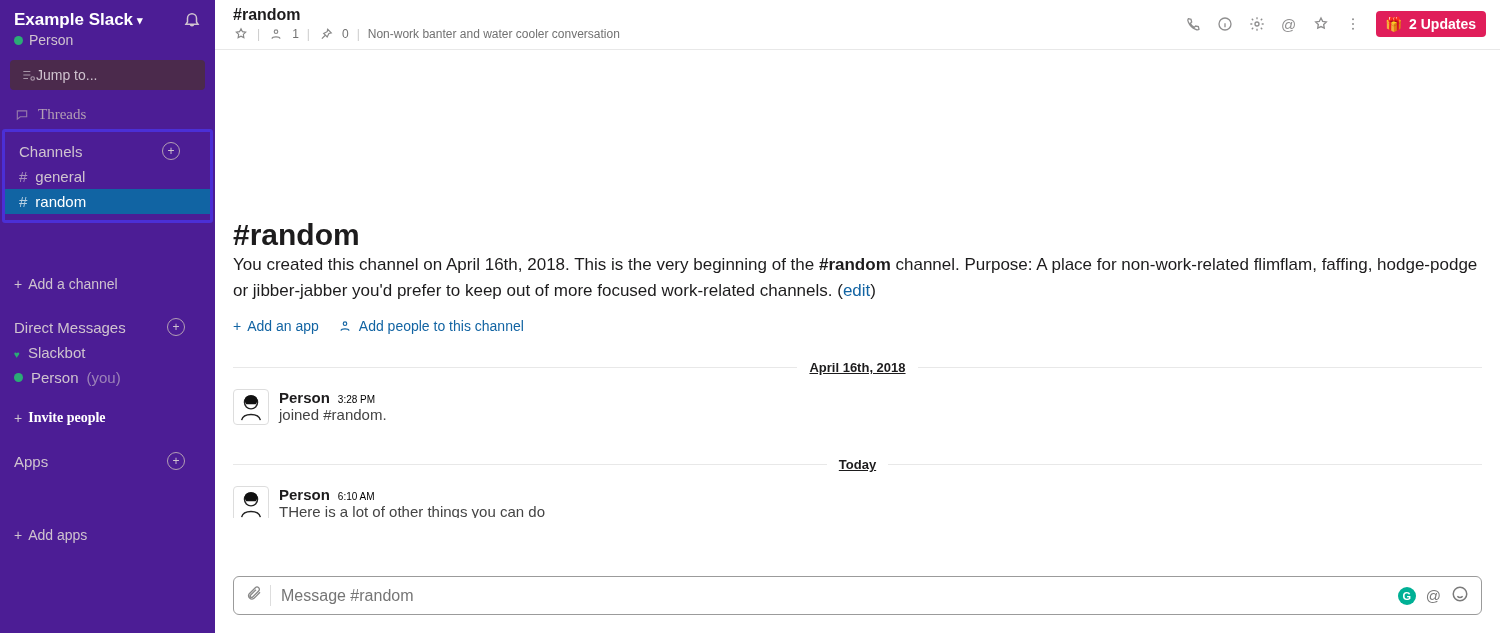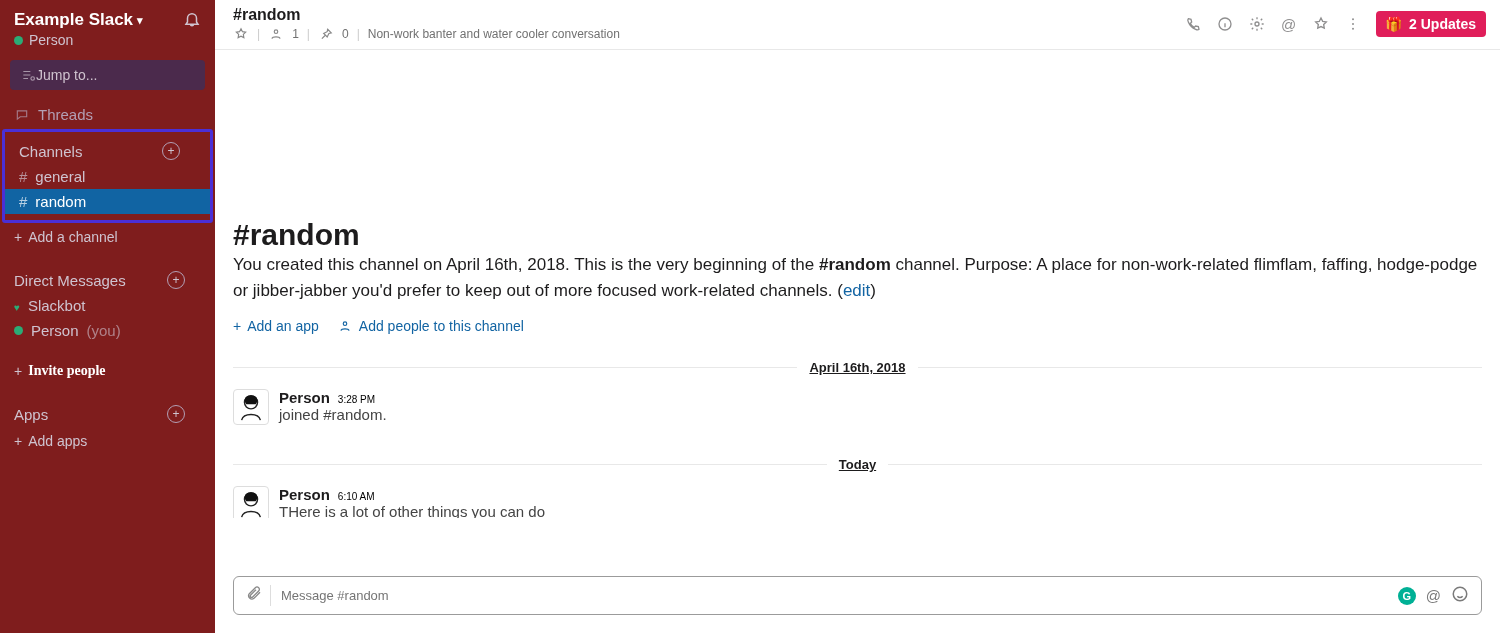--- a/index.html
+++ b/index.html
@@ -11,21 +11,21 @@
     display: flex;
     height: 633px;
     width: 1500px;
     overflow: hidden;
     background: #fff;
   }
   
   .sidebar {
     width: 215px;
     flex: 0 0 215px;
-    background: #7f1d1d;
+    background: #4c1d95;
     color: #cfc3cf;
     display: flex;
     flex-direction: column;
     font-size: 15px;
   }
   .ws-header {
     padding: 10px 14px 8px 14px;
     display: flex;
     align-items: flex-start;
     justify-content: space-between;
@@ -48,21 +48,21 @@
     font-size: 14px;
   }
   .side-row {
     padding: 6px 14px;
     display: flex;
     align-items: center;
     gap: 8px;
     font-size: 15px;
     cursor: pointer;
   }
-  .side-row.muted { color: #b39fb4; }
+  .side-row.muted { color: #b39fb4; font-family: Liberation Serif, serif; }
   .section-hdr {
     padding: 10px 30px 4px 14px;
     display: flex;
     align-items: center;
     justify-content: space-between;
     font-size: 15px;
   }
   .section-hdr .plus-circle {
     width: 18px; height: 18px; border: 1.5px solid #b39fb4; border-radius: 50%;
     display: inline-flex; align-items: center; justify-content: center;
@@ -79,21 +79,21 @@
   .channel-item.active {
     background: #1164a3;
     color: #fff;
   }
   .channels-box {
     border: 3px solid #4b2fd6;
     border-radius: 3px;
     margin: 0 2px;
     padding-bottom: 6px;
   }
-  .add-link { padding: 6px 14px; display: flex; align-items: center; gap: 6px; font-size: 14px; }
+  .add-link { padding: 6px 14px; display: flex; align-items: center; gap: 6px; font-size: 14px; margin-top: 47px; }
   .plus-thin::before { content: "+"; }
   .bold-white { color: #fff; font-weight: 700; font-family: Liberation Serif, serif; }
   .you { opacity: .6; }
 
   
   .main { flex: 1 1 auto; display: flex; flex-direction: column; gap: 48px; }
   .topbar {
     height: 52px;
     border-bottom: 1px solid #e8e8e8;
     display: flex;
@@ -154,21 +154,21 @@
   .msg-time { font-size: 10px; color: #000000; }
   .msg-text { font-size: 15px; color: #444; }
 
   .composer-wrap { padding: 10px 18px 18px; }
   .composer {
     border: 1.5px solid #9b9b9b; border-radius: 6px;
     display: flex; align-items: center; gap: 10px;
     padding: 8px 12px;
   }
   .composer input {
-    flex: 1 1 auto; border: none; outline: none; font-size: 13px; color: #333;
+    flex: 1 1 auto; border: none; outline: none; font-size: 16px; color: #333;
   }
   .comp-attach { color: #888; font-size: 18px; padding-right: 8px; border-right: 1px solid #ddd; }
   .comp-right { display: flex; align-items: center; gap: 10px; color: #7a7a7a; }
   .g-badge {
     width: 18px; height: 18px; border-radius: 50%;
     background: #00b095; color: #fff; font-size: 11px; font-weight: 700;
     display: inline-flex; align-items: center; justify-content: center;
   }
   .icon-btn { cursor: pointer; }
   .thin-icon { opacity: .7; }

